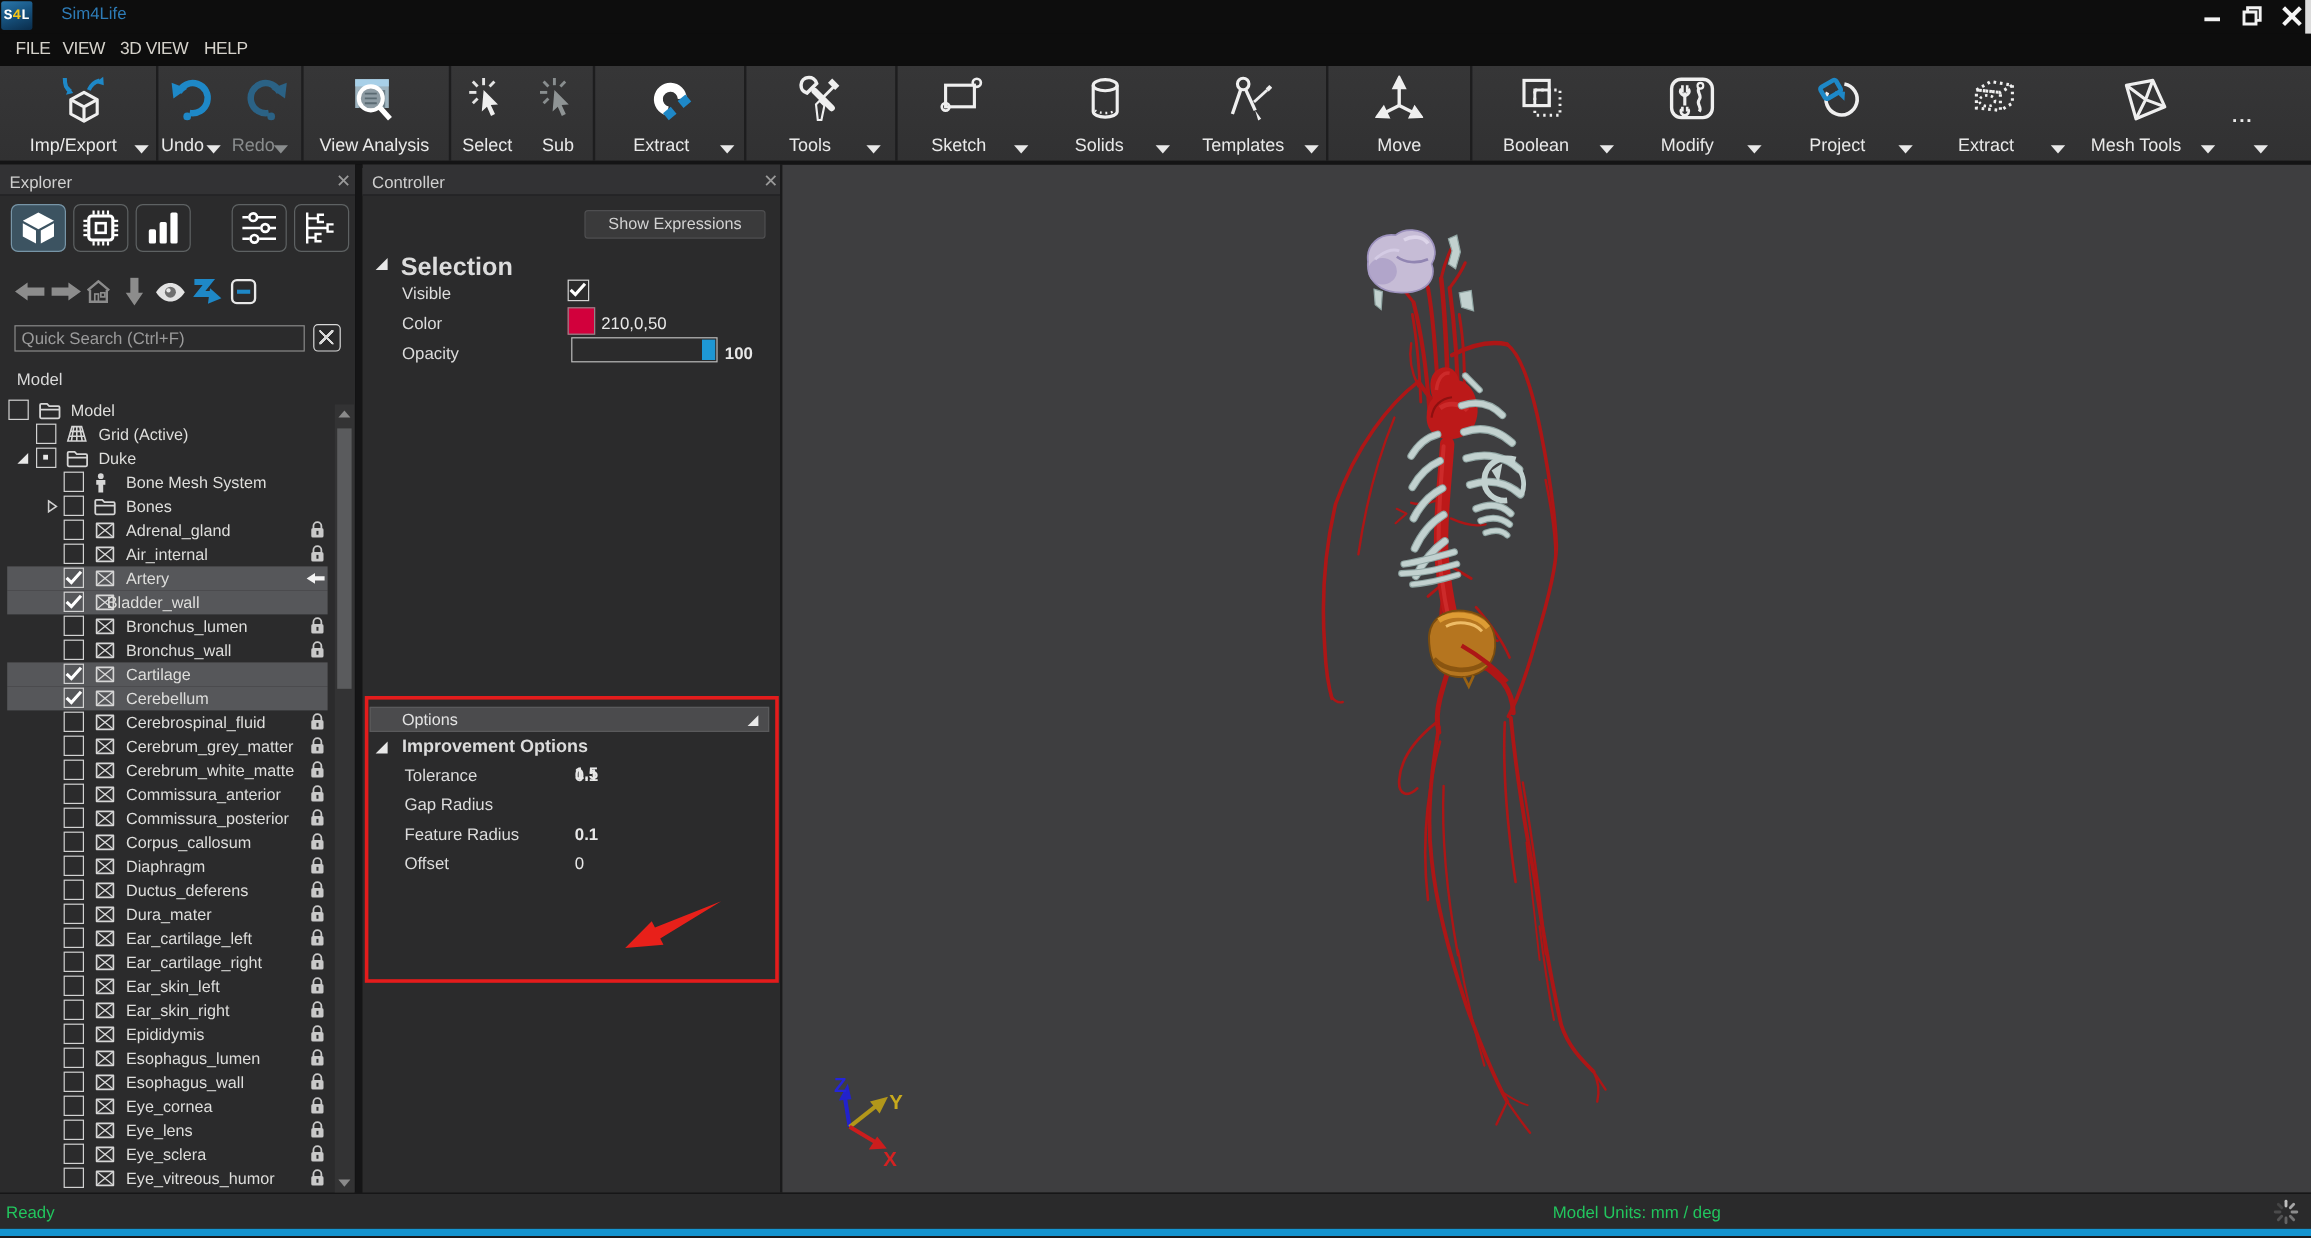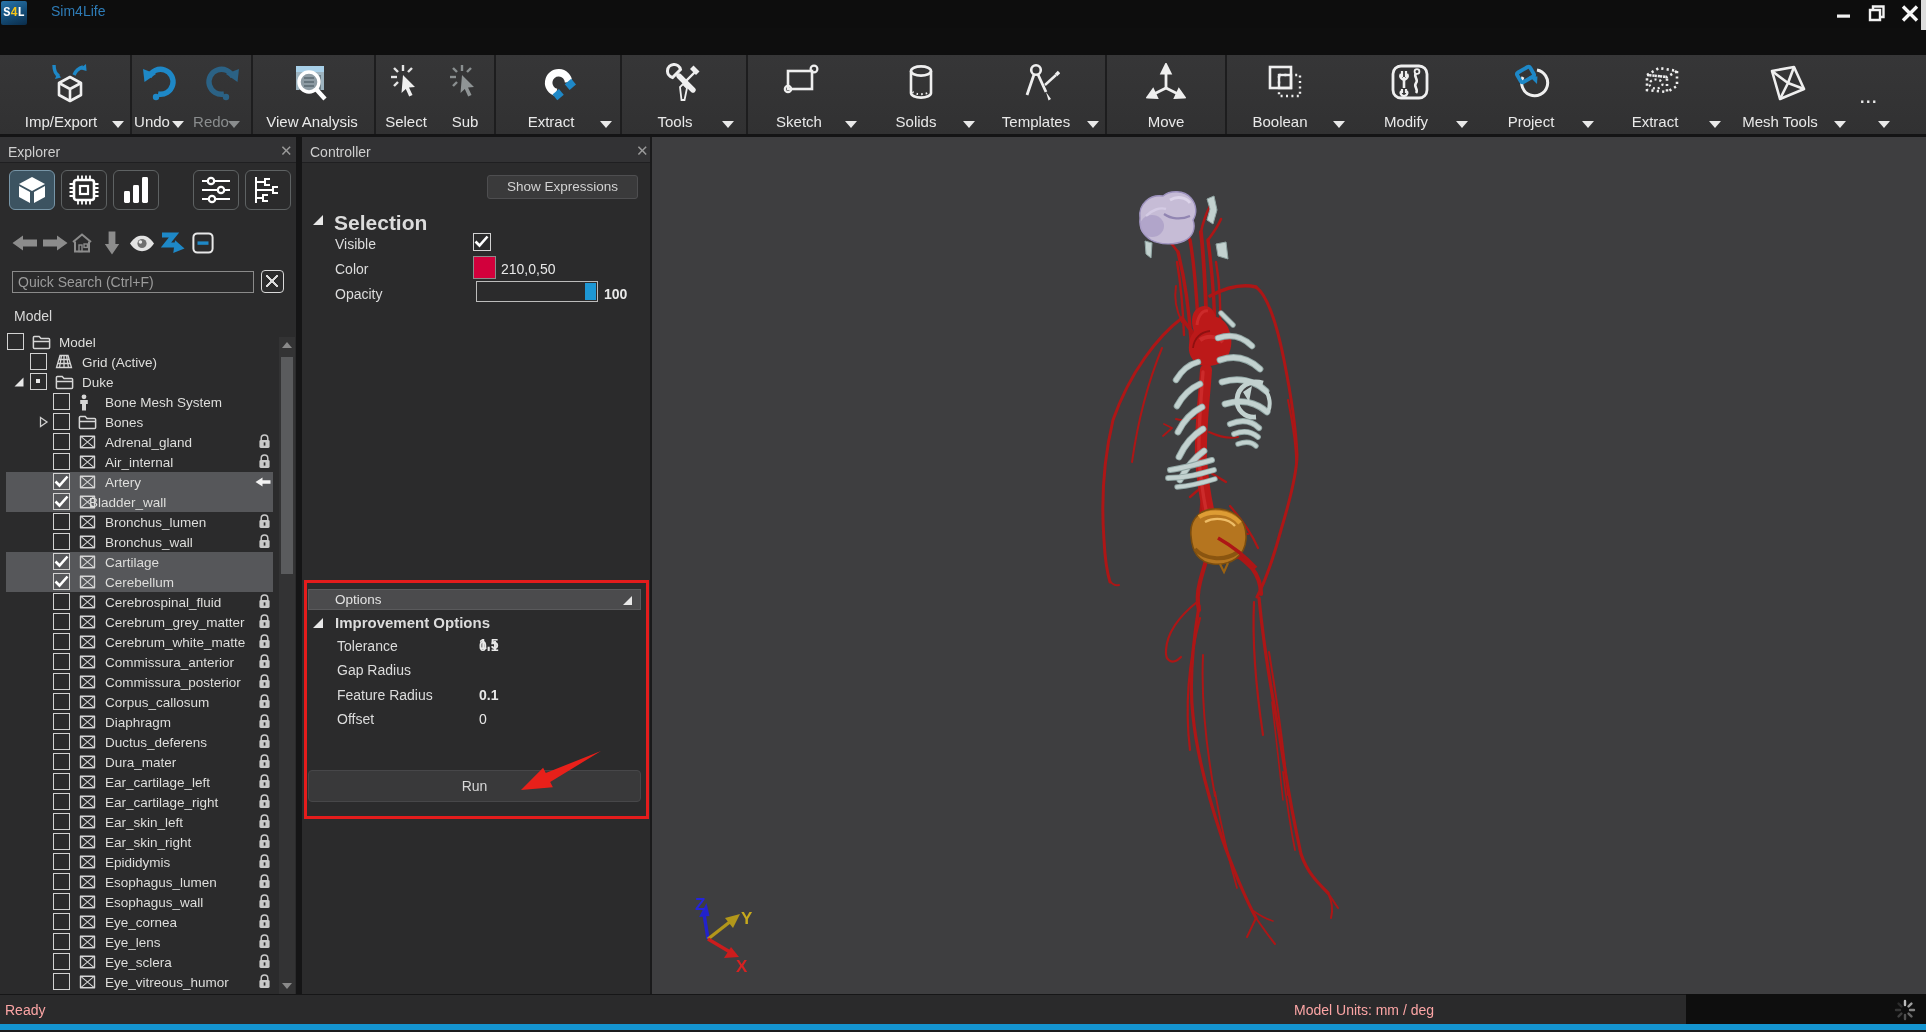--- a/index.html
+++ b/index.html
@@ -59,37 +59,43 @@
 .clab { position:absolute; color:#dcdcdc; font-size:14px; }
 .cval { position:absolute; color:#e8e8e8; font-size:14px; }
 
 #redbox { position:absolute; left:304px; top:580px; width:345px; height:239px; border:3px solid #e41c1c; }
 #opthead { position:absolute; left:308px; top:589px; width:333px; height:21px; background:#4b4b4d;
   border:1px solid #5a5a5c; color:#e2e2e2; font-size:13.5px; }
 #runbtn { position:absolute; left:308px; top:770px; width:333px; height:32px; background:#39393a;
   border:1px solid #474749; border-radius:4px; color:#d8d8d8; font-size:14px; text-align:center;
   line-height:30px; }
 
-#statusbar { position:absolute; left:0; top:994px; width:1686px; height:30px; background:#2a2a2b;
-  border-top:1px solid #161617; color:#fca5a5; font-size:14px; }
+#statusbar { position:absolute; left:0; top:994px; width:1926px; height:30px; background:#2a2a2b;
+  border-top:1px solid #161617; color:#22c55e; font-size:14px; }
 #bluebar { position:absolute; left:0; top:1024px; width:1926px; height:6px; background:#1494d0; }
 #botline { position:absolute; left:0; top:1030px; width:1926px; height:2px; background:#1b1b1d; }
 </style></head><body>
 <div id="app">
 
 <div id="titlebar">
       <div id="logo">S<span style="color:#f5c518">4</span>L</div>
       <div id="apptitle">Sim4Life</div>
       <div id="winbtns"><svg width="96" height="22" viewBox="0 0 96 22">
           <rect x="9" y="12.5" width="13" height="3.2" fill="#f2f2f2"></rect>
           <path d="M42 8 L42 18 L52 18 L52 8 Z" fill="none" stroke="#f2f2f2" stroke-width="2.4"></path>
           <path d="M45 8 L45 4.5 L55.5 4.5 L55.5 15 L52 15" fill="none" stroke="#f2f2f2" stroke-width="2.4"></path>
           <path d="M75 4.5 L89 18.5 M89 4.5 L75 18.5" stroke="#f5f5f5" stroke-width="3.4"></path>
         </svg></div>
       <div style="position:absolute;right:0;top:0;width:5px;height:30px;background:#dcdcdc"></div>
+    </div>
+<div id="menubar">
+      <span style="left:13px">FILE</span>
+      <span style="left:52px">VIEW</span>
+      <span style="left:100px">3D VIEW</span>
+      <span style="left:170px">HELP</span>
     </div>
 <div id="toolbar">
 <div class="tsep" style="left:130px"></div>
 <div class="tsep" style="left:251px"></div>
 <div class="tsep" style="left:374px"></div>
 <div class="tsep" style="left:494px"></div>
 <div class="tsep" style="left:620px"></div>
 <div class="tsep" style="left:746px"></div>
 <div class="tsep" style="left:1105px"></div>
 <div class="tsep" style="left:1225px"></div>
@@ -845,21 +851,20 @@
 <div class="ctri" style="left:313px;top:618px"></div>
 <div class="clab" style="left:335px;top:614px;font-weight:bold;font-size:15px">Improvement Options</div>
 <div class="clab" style="left:337px;top:638px">Tolerance</div>
 <div class="cval" style="left:479px;top:638px;font-weight:bold">0.1</div>
 <div class="clab" style="left:337px;top:662px">Gap Radius</div>
 <div class="cval" style="left:479px;top:636px;font-weight:bold">1.5</div>
 <div class="clab" style="left:337px;top:687px">Feature Radius</div>
 <div class="cval" style="left:479px;top:687px;font-weight:bold">0.1</div>
 <div class="clab" style="left:337px;top:711px">Offset</div>
 <div class="cval" style="left:479px;top:711px;font-weight:normal">0</div>
-<div id="runbtn">Run</div>
 <svg style="position:absolute;left:515px;top:740px" width="95" height="62" viewBox="0 0 95 62">
       <path d="M86 11 L30.8 33 L28.1 27.7 L6 50 L37.9 47.3 L35.2 42 Z" fill="#e8201a"></path>
     </svg>
 <svg style="position:absolute;left:650px;top:137px" width="1276" height="857" viewBox="650 137 1276 857">
       <rect x="650" y="137" width="1276" height="857" fill="#3e3e40"></rect>
       <path d="M1191,340 C1189,310 1185,280 1178,252" fill="none" stroke="#ad1616" stroke-width="3.4" stroke-linecap="round"></path>
       <path d="M1199,338 C1197,300 1194,262 1190,240" fill="none" stroke="#ad1616" stroke-width="3.4" stroke-linecap="round"></path>
       <path d="M1207,338 C1206,300 1204,260 1201,232" fill="none" stroke="#ad1616" stroke-width="3.8" stroke-linecap="round"></path>
       <path d="M1215,340 C1215,305 1212,270 1208,240" fill="none" stroke="#ad1616" stroke-width="3.4" stroke-linecap="round"></path>
       <path d="M1178,252 C1172,244 1166,236 1160,231" fill="none" stroke="#ad1616" stroke-width="2.6" stroke-linecap="round"></path>

